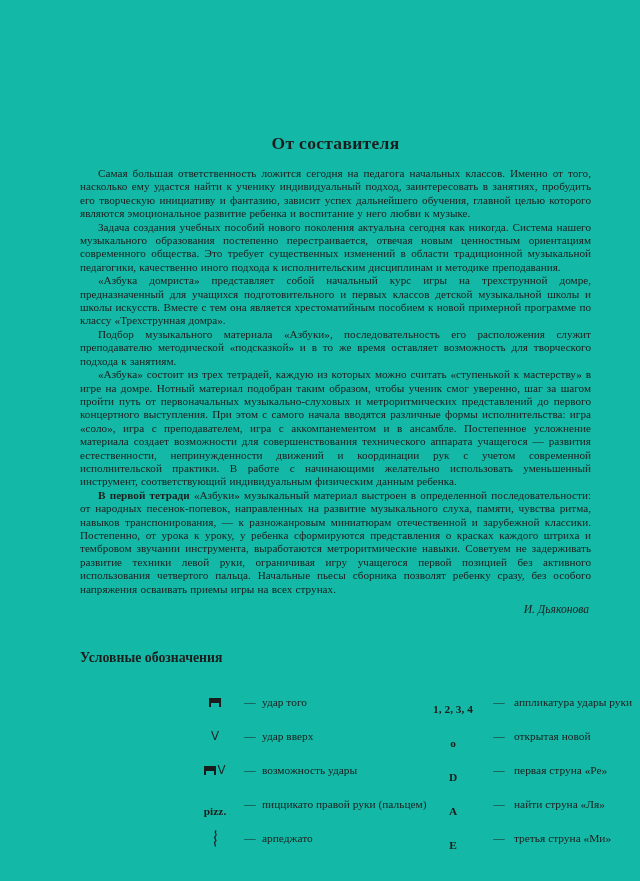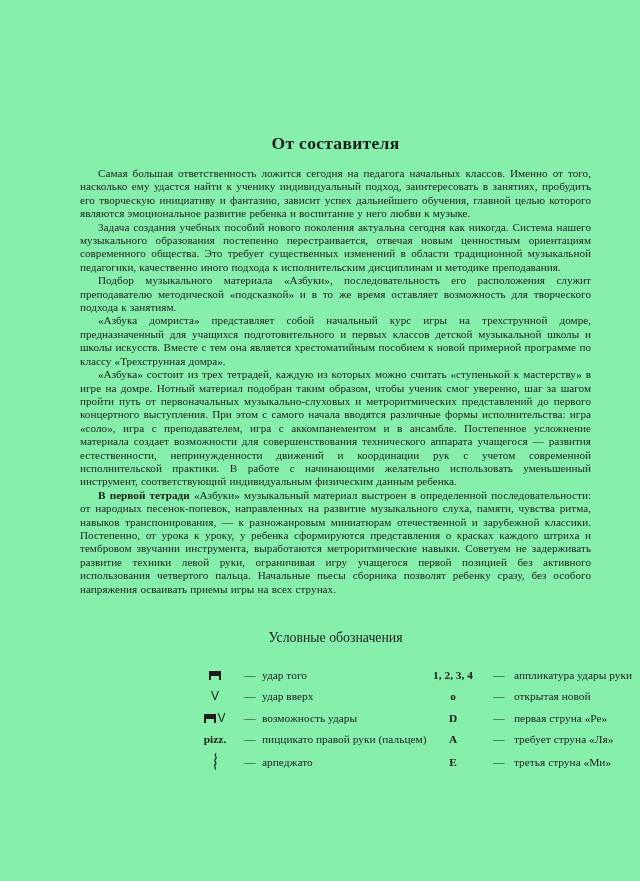--- a/index.html
+++ b/index.html
@@ -1,20 +1,20 @@
 <!DOCTYPE html>
 <html><head>
 <meta charset="utf-8">
 <style>
   html,body{margin:0;padding:0;background:#e8e8e6;}
   .page{
     position:relative;
     width:640px;height:881px;
     margin:0 auto;
-    background:#86efac;
+    background:#14b8a6;
     color:#1d1d1d;
     font-family:"Liberation Serif", serif;
     overflow:hidden;
   }
   .content{
     position:absolute;
     left:80px;top:133px;
     width:511px;
   }
   .doc-title{
@@ -34,34 +34,34 @@
   }
   .signature{
     margin-top:7px;
     padding-right:2px;
     text-align:right;
     font-style:italic;
     font-size:11.6px;
   }
   .legend-heading{
     margin:34px 0 23px 0;
-    text-align:center;
+    text-align:left;
     font-size:13.8px;
-    font-weight:normal;
+    font-weight:bold;
   }
   .legend{
     display:grid;
     grid-template-columns:46px 24px 160px 62px 30px 1fr;
     row-gap:8px;
     align-items:center;
     margin-left:112px;
     font-size:11.4px;
   }
   .sym{display:flex;justify-content:center;align-items:center;gap:1px;}
-  .sym-b{font-weight:bold;}
+  .sym-b{font-weight:bold;margin-top:14px;}
   .dash{text-align:center;}
   .lbl{white-space:nowrap;}
   .downbow{
     display:inline-block;
     width:12px;height:9px;
     box-sizing:border-box;
     border-top:5.5px solid #1b1b1b;
     border-left:2.5px solid #1b1b1b;
     border-right:2.5px solid #1b1b1b;
   }
@@ -71,26 +71,27 @@
 <body>
 
 <div class="page">
   <div class="content">
 
     <h1 class="doc-title">От составителя</h1>
 
     <div class="body-text">
       <p>Самая большая ответственность ложится сегодня на педагога начальных классов. Именно от того, насколько ему удастся найти к ученику индивидуальный подход, заинтересовать в занятиях, пробудить его творческую инициативу и фантазию, зависит успех дальнейшего обучения, главной целью которого являются эмоциональное развитие ребенка и воспитание у него любви к музыке.</p>
       <p>Задача создания учебных пособий нового поколения актуальна сегодня как никогда. Система нашего музыкального образования постепенно перестраивается, отвечая новым ценностным ориентациям современного общества. Это требует существенных изменений в области традиционной музыкальной педагогики, качественно иного подхода к исполнительским дисциплинам и методике преподавания.</p>
+      <p>«Азбука домриста»  представляет собой начальный курс игры на трехструнной домре, предназначенный для учащихся подготовительного и первых классов детской музыкальной школы и школы искусств. Вместе с тем она является хрестоматийным пособием к новой примерной программе по классу «Трехструнная домра».</p>
       <p>Подбор музыкального материала «Азбуки», последовательность его расположения служит преподавателю методической «подсказкой» и в то же время оставляет возможность для творческого подхода к занятиям.</p>
-      <p>«Азбука домриста»  представляет собой начальный курс игры на трехструнной домре, предназначенный для учащихся подготовительного и первых классов детской музыкальной школы и школы искусств. Вместе с тем она является хрестоматийным пособием к новой примерной программе по классу «Трехструнная домра».</p>
       <p>«Азбука» состоит из трех тетрадей, каждую из которых можно считать «ступенькой к мастерству» в игре на домре. Нотный материал подобран таким образом, чтобы ученик смог уверенно, шаг за шагом пройти путь от первоначальных музыкально-слуховых и метроритмических представлений до первого концертного выступления. При этом с самого начала вводятся различные формы исполнительства: игра «соло», игра с преподавателем, игра с аккомпанементом и в ансамбле. Постепенное усложнение материала создает возможности для совершенствования технического аппарата учащегося — развития естественности, непринужденности движений и координации рук с учетом современной исполнительской практики. В работе с начинающими желательно использовать уменьшенный инструмент, соответствующий индивидуальным физическим данным ребенка.</p>
       <p><b>В первой тетради</b><span> «Азбуки» музыкальный материал выстроен в определенной последовательности: от народных песенок-попевок, направленных на развитие музыкального слуха, памяти, чувства ритма, навыков транспонирования, — к разножанровым миниатюрам отечественной и зарубежной классики. Постепенно, от урока к уроку, у ребенка сформируются представления о красках каждого штриха и тембровом звучании инструмента, выработаются метроритмические навыки. Советуем не задерживать развитие техники левой руки, ограничивая игру учащегося первой позицией без активного использования четвертого пальца. Начальные пьесы сборника позволят ребенку сразу, без особого напряжения осваивать приемы игры на всех струнах.</span></p>
     </div>
 
+    <div class="signature">И. Дьяконова</div>
 
     <h2 class="legend-heading">Условные обозначения</h2>
 
     <div class="legend">
 
       <span class="sym">
           <span class="downbow"></span>
         </span>
       <span class="dash">—</span>
       <span class="lbl">удар того</span>
@@ -113,21 +114,21 @@
       <span class="lbl">возможность удары</span>
       <span class="sym sym-b">D</span>
       <span class="dash">—</span>
       <span class="lbl">первая струна «Ре»</span>
 
       <span class="sym sym-b">pizz.</span>
       <span class="dash">—</span>
       <span class="lbl">пиццикато правой руки (пальцем)</span>
       <span class="sym sym-b">A</span>
       <span class="dash">—</span>
-      <span class="lbl">требует струна «Ля»</span>
+      <span class="lbl">найти струна «Ля»</span>
 
       <span class="sym">
         <svg width="7" height="17" viewBox="0 0 7 17">
             <path d="M4.2 0.5 C1.2 2.6, 6.2 4.2, 3.4 6.2 C0.8 8.0, 5.8 9.6, 3.2 11.6 C1.0 13.3, 4.6 14.6, 3.0 16.5" fill="none" stroke="#1b1b1b" stroke-width="1.2"></path>
           </svg>
       </span>
       <span class="dash">—</span>
       <span class="lbl">арпеджато</span>
       <span class="sym sym-b">E</span>
       <span class="dash">—</span>

